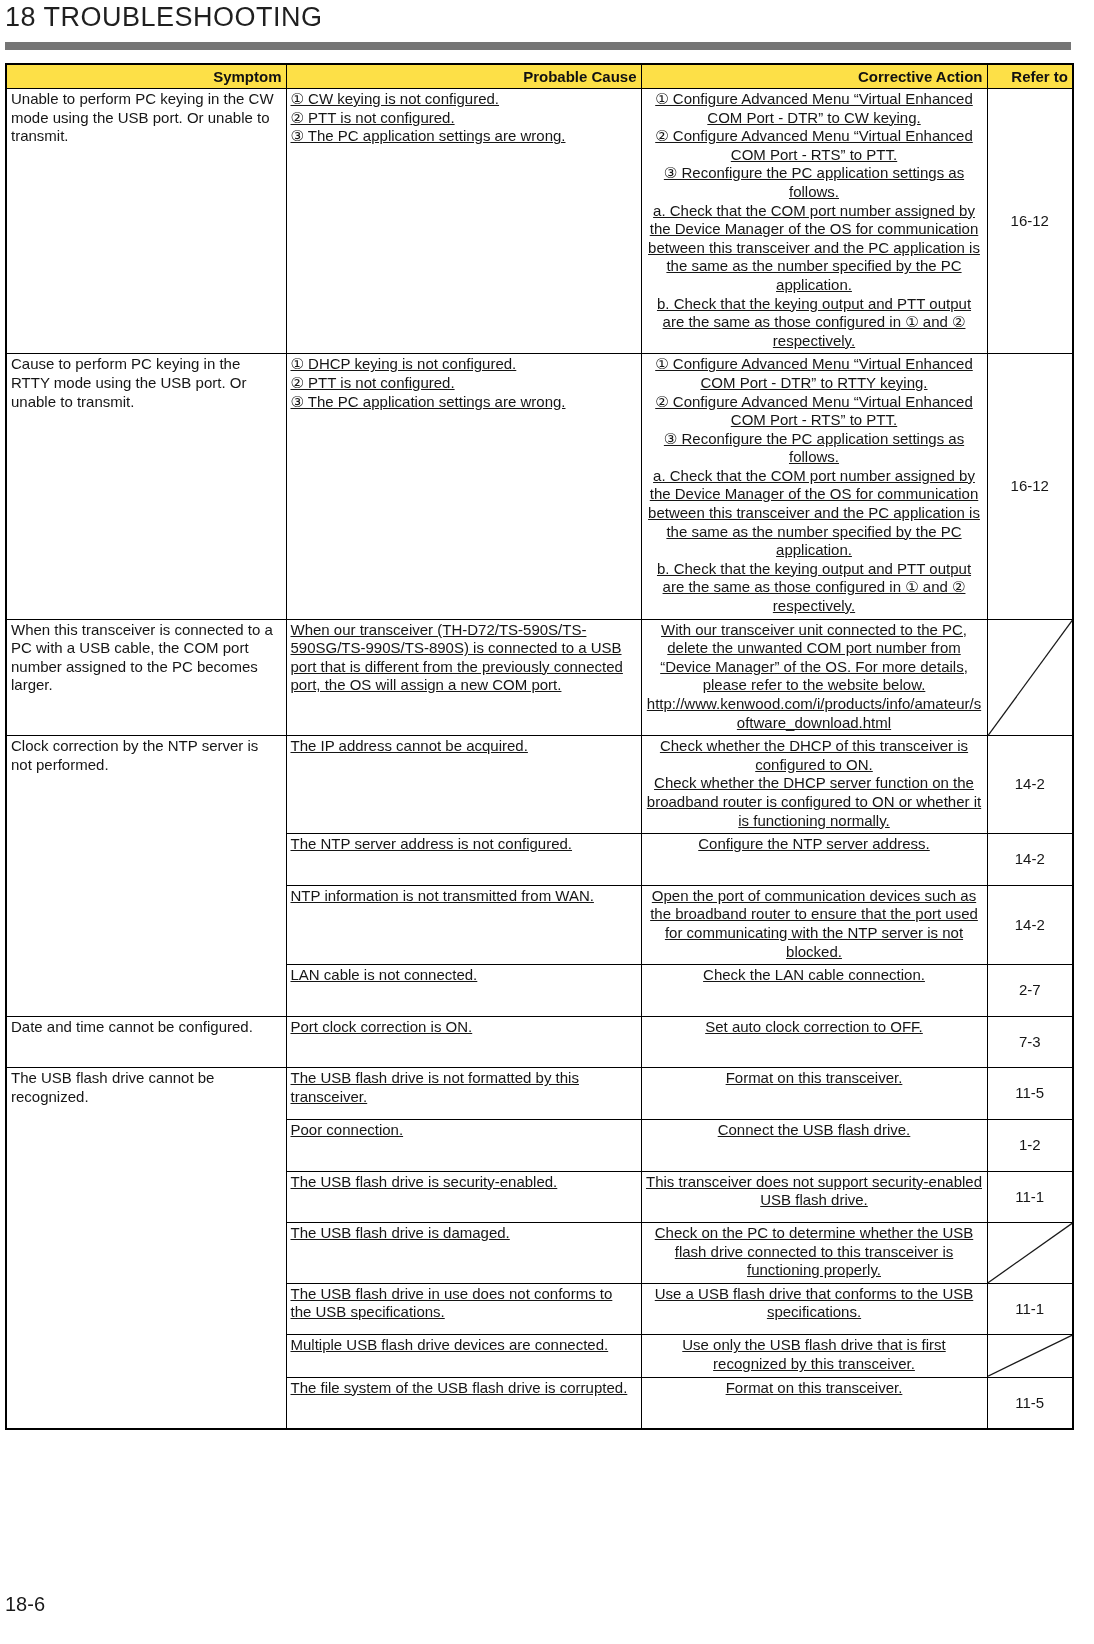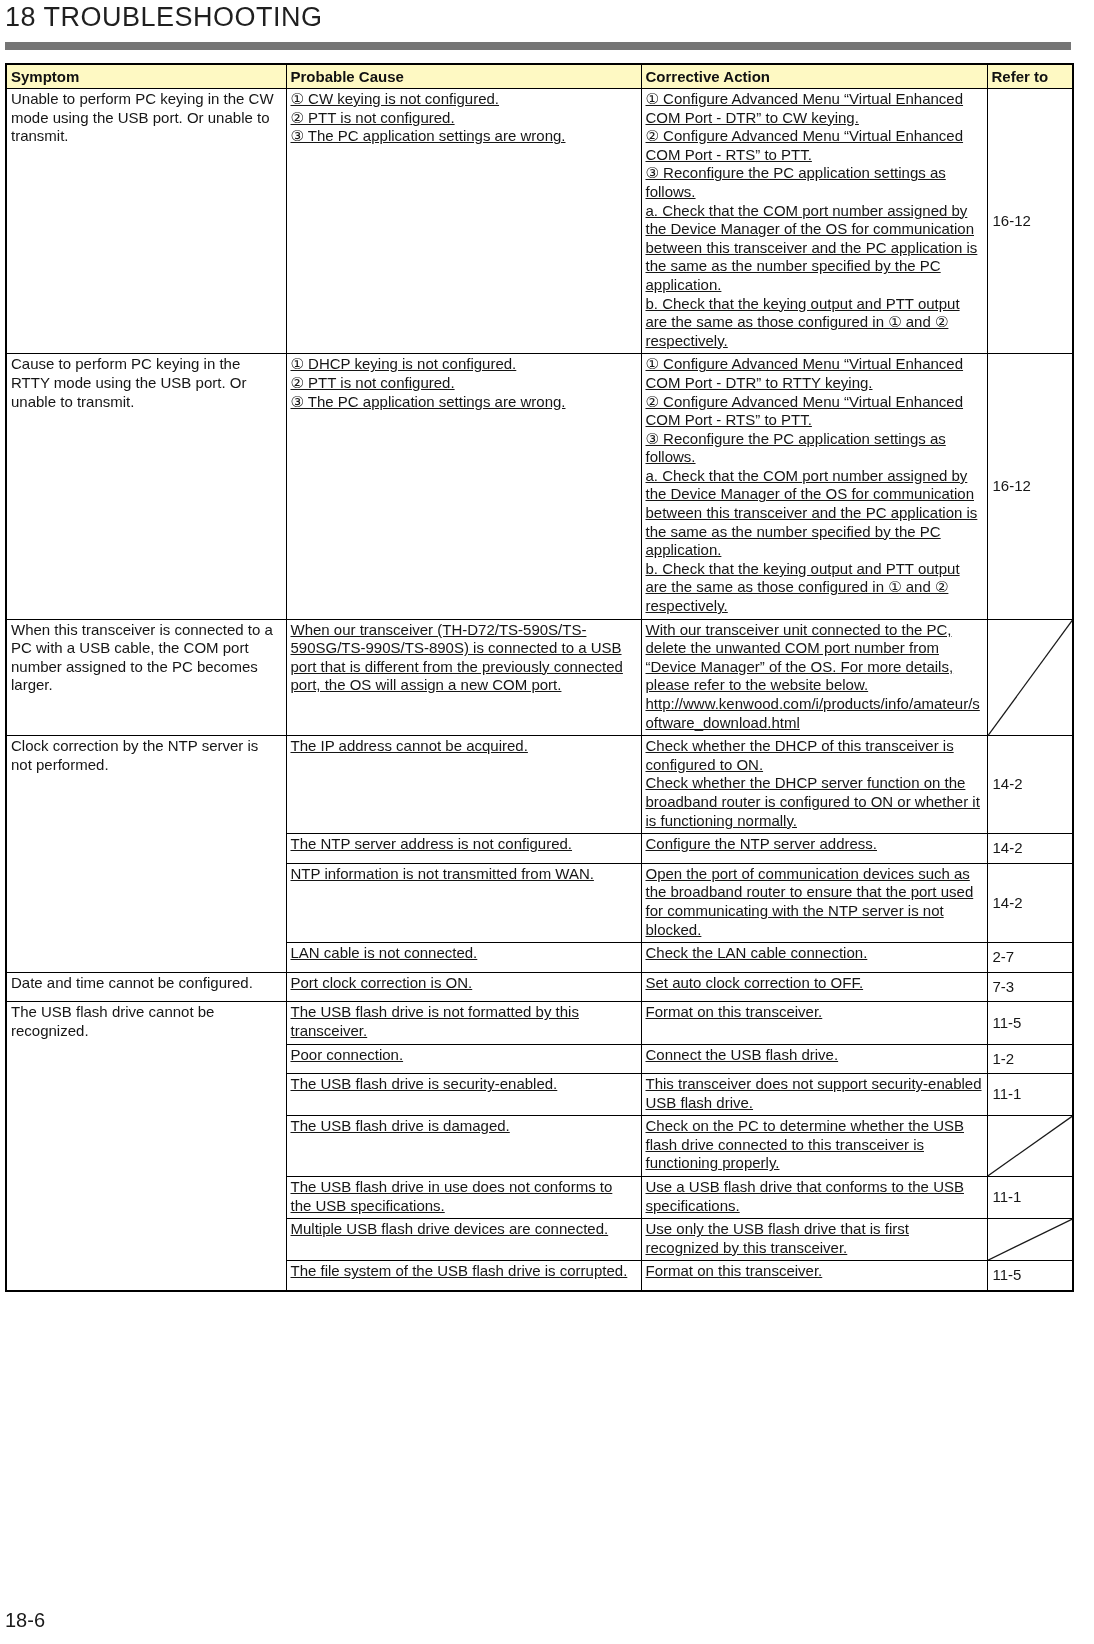--- a/index.html
+++ b/index.html
@@ -31,52 +31,52 @@
     border-collapse: collapse;
     table-layout: fixed;
     width: 1067px;
     margin: 13px 0 0 5px;
     border: 2px solid #000;
   }
   .ts-table th, .ts-table td {
     border: 1px solid #000;
   }
   .ts-table th {
-    background: #fef9c3;
+    background: #fde047;
     font-size: 15px;
     font-weight: 700;
-    text-align: left;
+    text-align: right;
     padding: 3px 4px;
     color: #111;
   }
   .ts-table td {
     font-size: 15px;
     line-height: 1.24;
     vertical-align: top;
     padding: 1px 4px 3px 4px;
     color: #161616;
   }
   .ts-table td .para { margin: 0; text-decoration: underline; }
-  .ts-table td.action .para { overflow-wrap: anywhere; }
+  .ts-table td.action .para { overflow-wrap: anywhere; text-align: center; }
   .ts-table td.refer {
-    text-align: left;
+    text-align: center;
     vertical-align: middle;
-    padding: 5px;
+    padding: 16px;
     position: relative;
   }
   .ts-table td.refer .diag {
     position: absolute;
     top: 0; left: 0;
     width: 100%; height: 100%;
     display: block;
   }
   .page-footer {
     position: absolute;
     left: 5px;
-    bottom: 12px;
+    bottom: 28px;
     font-size: 20px;
     color: #1a1a1a;
   }
 </style>
 </head>
 <body>
 
 <div class="page">
 
   <h1 class="doc-title">18 TROUBLESHOOTING</h1>

